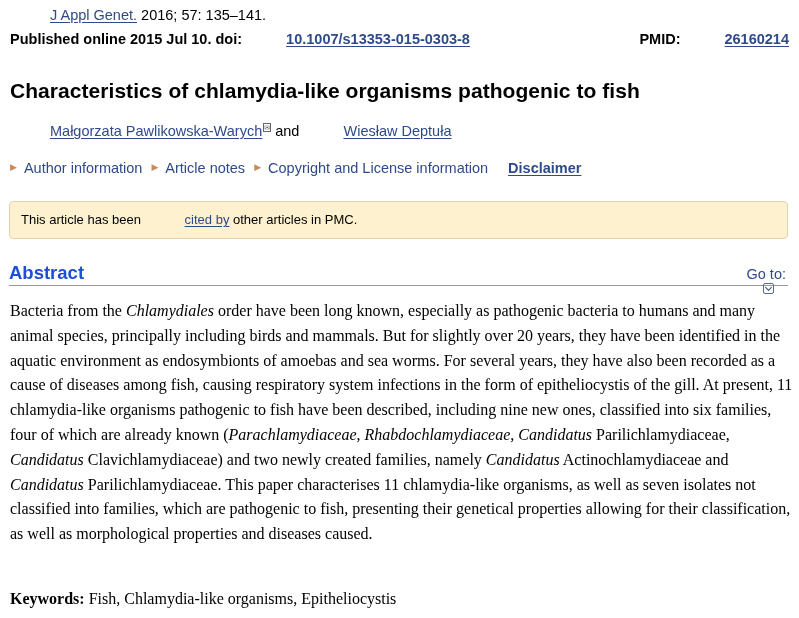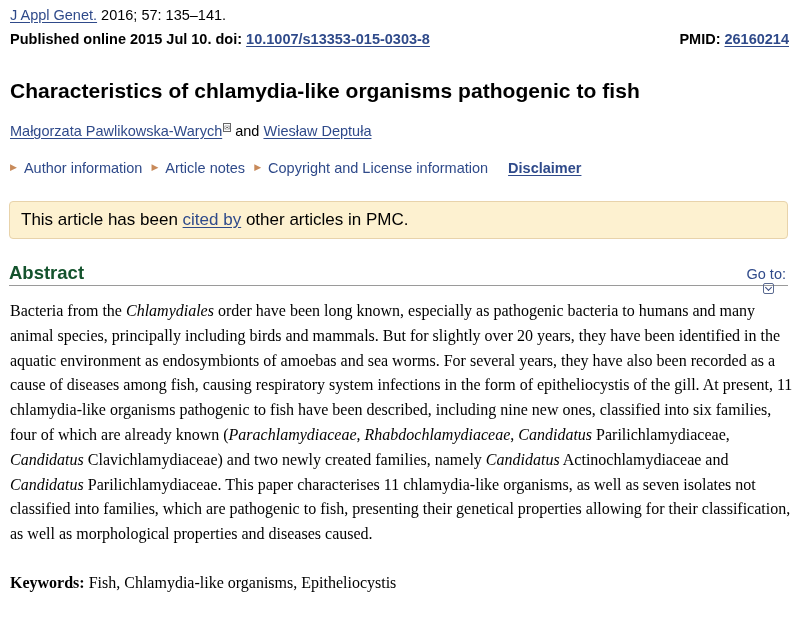--- a/index.html
+++ b/index.html
@@ -1,39 +1,39 @@
 <!DOCTYPE html>
 <html><head>
   <meta charset="utf-8">
   <style>
     html, body { margin: 0; padding: 0; background: #ffffff; }
     body { width: 799px; height: 618px; overflow: hidden; position: relative; font-family: "Liberation Sans", sans-serif; color: #000; }
-    a { color: #2f4a8a; text-decoration: underline; text-underline-offset: 2px; }
+    a { color: #2f4a8a; text-decoration: underline; text-underline-offset: 2px; margin-left: 40px; }
     .meta-row { position: absolute; left: 10px; right: 10px; font-size: 14.5px; line-height: 18px; }
     .meta-row .right { position: absolute; right: 0; top: 0; }
     #row1 { top: 6px; }
     #row2 { top: 30px; font-weight: bold; }
     .title { position: absolute; left: 10px; top: 78px; font-size: 21px; font-weight: bold; line-height: 26px; letter-spacing: 0.05px; }
     .authors { position: absolute; left: 10px; top: 122px; font-size: 14.5px; line-height: 18px; }
     .authors a { color: #2f4a8a; }
     .mail-icon { display: inline-block; width: 8px; height: 9px; border: 1px solid #666; position: relative; top: -6px; margin-left: 1px; font-size: 7px; line-height: 8px; text-align: center; color: #555; box-sizing: border-box; }
     .nav { position: absolute; left: 10px; top: 159px; font-size: 14.5px; line-height: 18px; color: #2f4a8a; display: flex; align-items: center; }
     .nav .tri { color: #c88a5a; font-size: 9px; margin-right: 7px; margin-left: 0; position: relative; top: -1px; }
     .nav .item { margin-right: 9px; cursor: pointer; }
     .nav .disclaimer { margin-left: 11px; text-decoration: underline; text-underline-offset: 2px; color: #2f4a8a; font-weight: bold; }
-    .banner { position: absolute; left: 9px; top: 201px; width: 779px; height: 38px; box-sizing: border-box; background: #fdf1d0; border: 1px solid #e8d3ab; border-radius: 4px; font-size: 17px; line-height: 36px; padding-left: 11px; }
+    .banner { position: absolute; left: 9px; top: 201px; width: 779px; height: 38px; box-sizing: border-box; background: #fdf1d0; border: 1px solid #e8d3ab; border-radius: 4px; font-size: 13px; line-height: 36px; padding-left: 11px; }
     .banner a { color: #2f4a8a; }
     .abstract-head { position: absolute; left: 9px; top: 262px; width: 779px; height: 23px; border-bottom: 1px solid #9a9a9a; }
-    .abstract-title { position: absolute; left: 0; top: 0; font-size: 18.5px; font-weight: bold; color: #14532d; line-height: 22px; }
+    .abstract-title { position: absolute; left: 0; top: 0; font-size: 18.5px; font-weight: bold; color: #1d4ed8; line-height: 22px; }
     .goto { position: absolute; right: 2px; top: 3px; font-size: 14.5px; color: #2f4a8a; line-height: 18px; display: flex; align-items: center; cursor: pointer; flex-direction: column; }
     .goto-icon { display: inline-block; width: 11px; height: 11px; border: 1px solid #5a6a90; border-radius: 2px; margin-left: 4px; position: relative; box-sizing: border-box; }
     .goto-icon::after { content: ""; position: absolute; left: 2px; top: 1px; width: 4px; height: 4px; border-right: 1.3px solid #3a4a80; border-bottom: 1.3px solid #3a4a80; transform: rotate(45deg); }
     .abstract-body { position: absolute; left: 10px; top: 299px; width: 785px; font-family: "Liberation Serif", serif; font-size: 16px; line-height: 24.8px; }
     .abstract-body p { margin: 0; }
-    .keywords { position: absolute; left: 10px; top: 572px; font-family: "Liberation Serif", serif; font-size: 16px; line-height: 22px; }
+    .keywords { position: absolute; left: 10px; top: 588px; font-family: "Liberation Serif", serif; font-size: 16px; line-height: 22px; }
     .keywords b { font-weight: bold; }
   </style>
 </head>
 <body>
 
 <div class="meta-row" id="row1">
   <a href="#">J Appl Genet.</a><span> 2016; 57: 135–141.</span>
 </div>
 <div class="meta-row" id="row2">
   <span>Published online 2015 Jul 10. doi: </span><a href="#">10.1007/s13353-015-0303-8</a>

